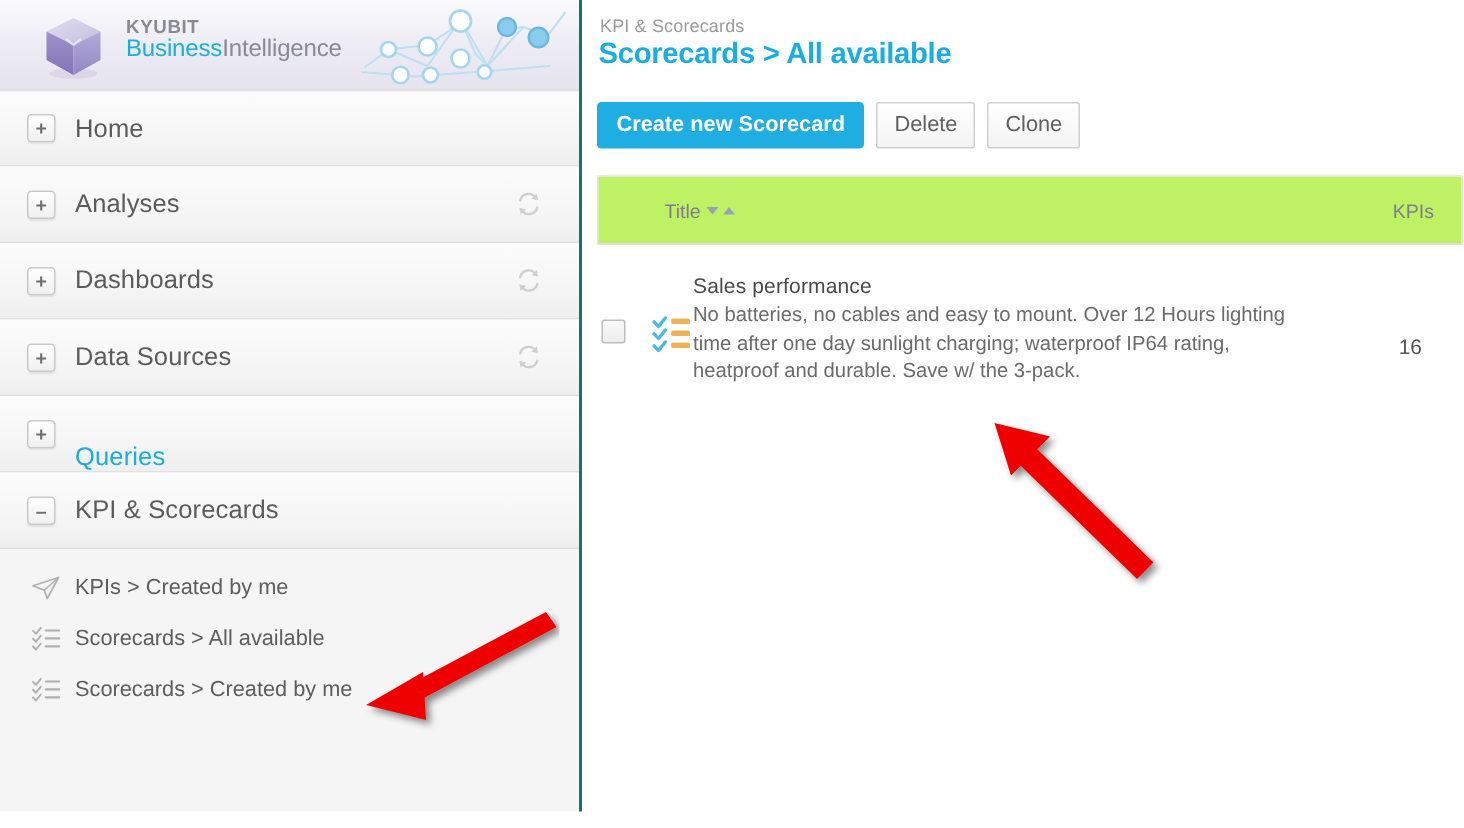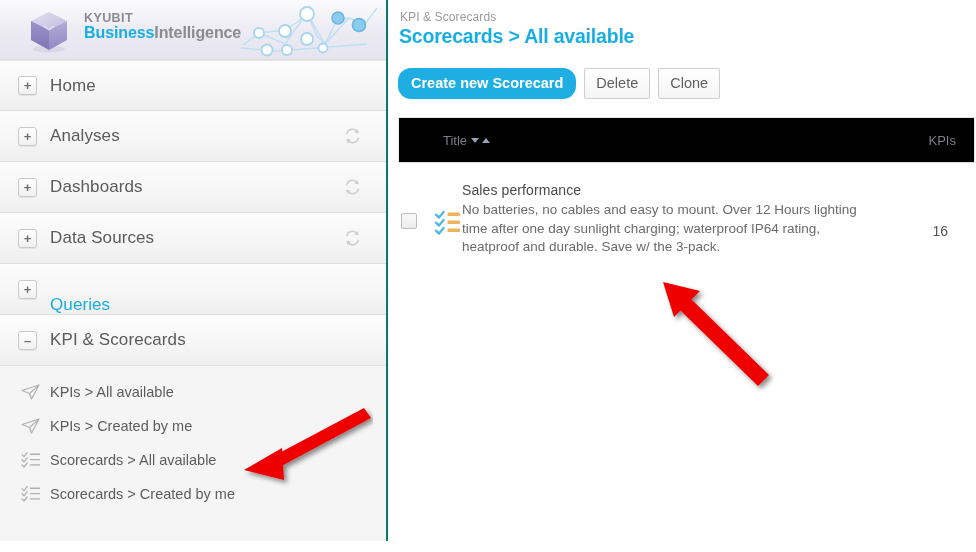--- a/index.html
+++ b/index.html
@@ -31,21 +31,21 @@
     width: 46px; height: 46px;
   }
   .logo-text {
     position: absolute; left: 84px; top: 12px;
     line-height: 1.06;
   }
   .logo-text .l1 {
     font-size: 12.5px; font-weight: bold; color: #8a8a93; letter-spacing: .4px;
   }
   .logo-text .l2 {
-    font-size: 16px; font-weight: bold; color: #8a8a93; letter-spacing: -0.1px;
+    font-size: 16px; font-weight: normal; color: #8a8a93; letter-spacing: -0.1px;
   }
   .logo-text .l2 .hl { color: #19aee3; }
   .logo-graphic { position: absolute; right: 4px; top: 0; width: 145px; height: 60px; }
 
   .nav-item {
     position: relative;
     height: 51px;
     border-bottom: 1px solid #e0e0e0;
     background: linear-gradient(to bottom,#fcfcfc 0%, #f7f7f7 50%, #efefef 100%);
     display: flex; align-items: center;
@@ -107,40 +107,40 @@
   .page-title {
     position: absolute; left: 10px; top: 25px;
     font-size: 19.5px; font-weight: bold;
     color: #19aee3;
     letter-spacing: -0.2px;
   }
   .toolbar { position: absolute; left: 9px; top: 68px; display: flex; gap: 8px; }
   .btn-primary {
     background: #1eaee2;
     color: #fff;
-    border: none; border-radius: 13px;
+    border: none; border-radius: 3px;
     font-size: 14.5px; font-weight: bold;
     padding: 6px 13px 7px 13px;
     font-family: "Liberation Sans", sans-serif;
     cursor: pointer;
   }
   .btn-secondary {
     background: linear-gradient(to bottom,#ffffff,#f4f4f4);
     color: #5f5f5f;
     border: 1px solid #cfcfcf; border-radius: 2px;
     font-size: 14.5px;
     padding: 6px 11px 7px 11px;
     font-family: "Liberation Sans", sans-serif;
     cursor: pointer;
   }
 
   .table-head {
     position: absolute; left: 9px; top: 117px;
     width: 577px; height: 46px;
-    background: #000000;
+    background: #bef264;
     border: 1px solid #e7e7e7;
     border-bottom: 1px solid #dcdcdc;
     display: flex; align-items: center;
   }
   .th-title {
     margin-left: 44px;
     font-size: 13px; color: #7d7d8c;
     display: flex; align-items: center; gap: 4px;
     cursor: pointer;
   }
@@ -293,27 +293,20 @@
         <span class="nav-label blue">Queries</span>
       </div>
 
       <div class="nav-item">
         <span class="expander">–</span>
         <span class="nav-label">KPI &amp; Scorecards</span>
       </div>
     </div>
 
     <div class="subnav">
-      <div class="sub-item">
-        <svg class="sub-icon" viewBox="0 0 22 20">
-          <path d="M2,8.5 L19,3 L11.5,17 L9.5,11.5 Z" fill="none" stroke="#9a9a9a" stroke-width="1.2" stroke-linejoin="round"></path>
-          <path d="M9.5,11.5 L19,3" fill="none" stroke="#9a9a9a" stroke-width="1.1"></path>
-        </svg>
-        <span class="sub-label">KPIs &gt; All available</span>
-      </div>
 
       <div class="sub-item">
         <svg class="sub-icon" viewBox="0 0 22 20">
           <path d="M2,8.5 L19,3 L11.5,17 L9.5,11.5 Z" fill="none" stroke="#9a9a9a" stroke-width="1.2" stroke-linejoin="round"></path>
           <path d="M9.5,11.5 L19,3" fill="none" stroke="#9a9a9a" stroke-width="1.1"></path>
         </svg>
         <span class="sub-label">KPIs &gt; Created by me</span>
       </div>
 
       <div class="sub-item">

